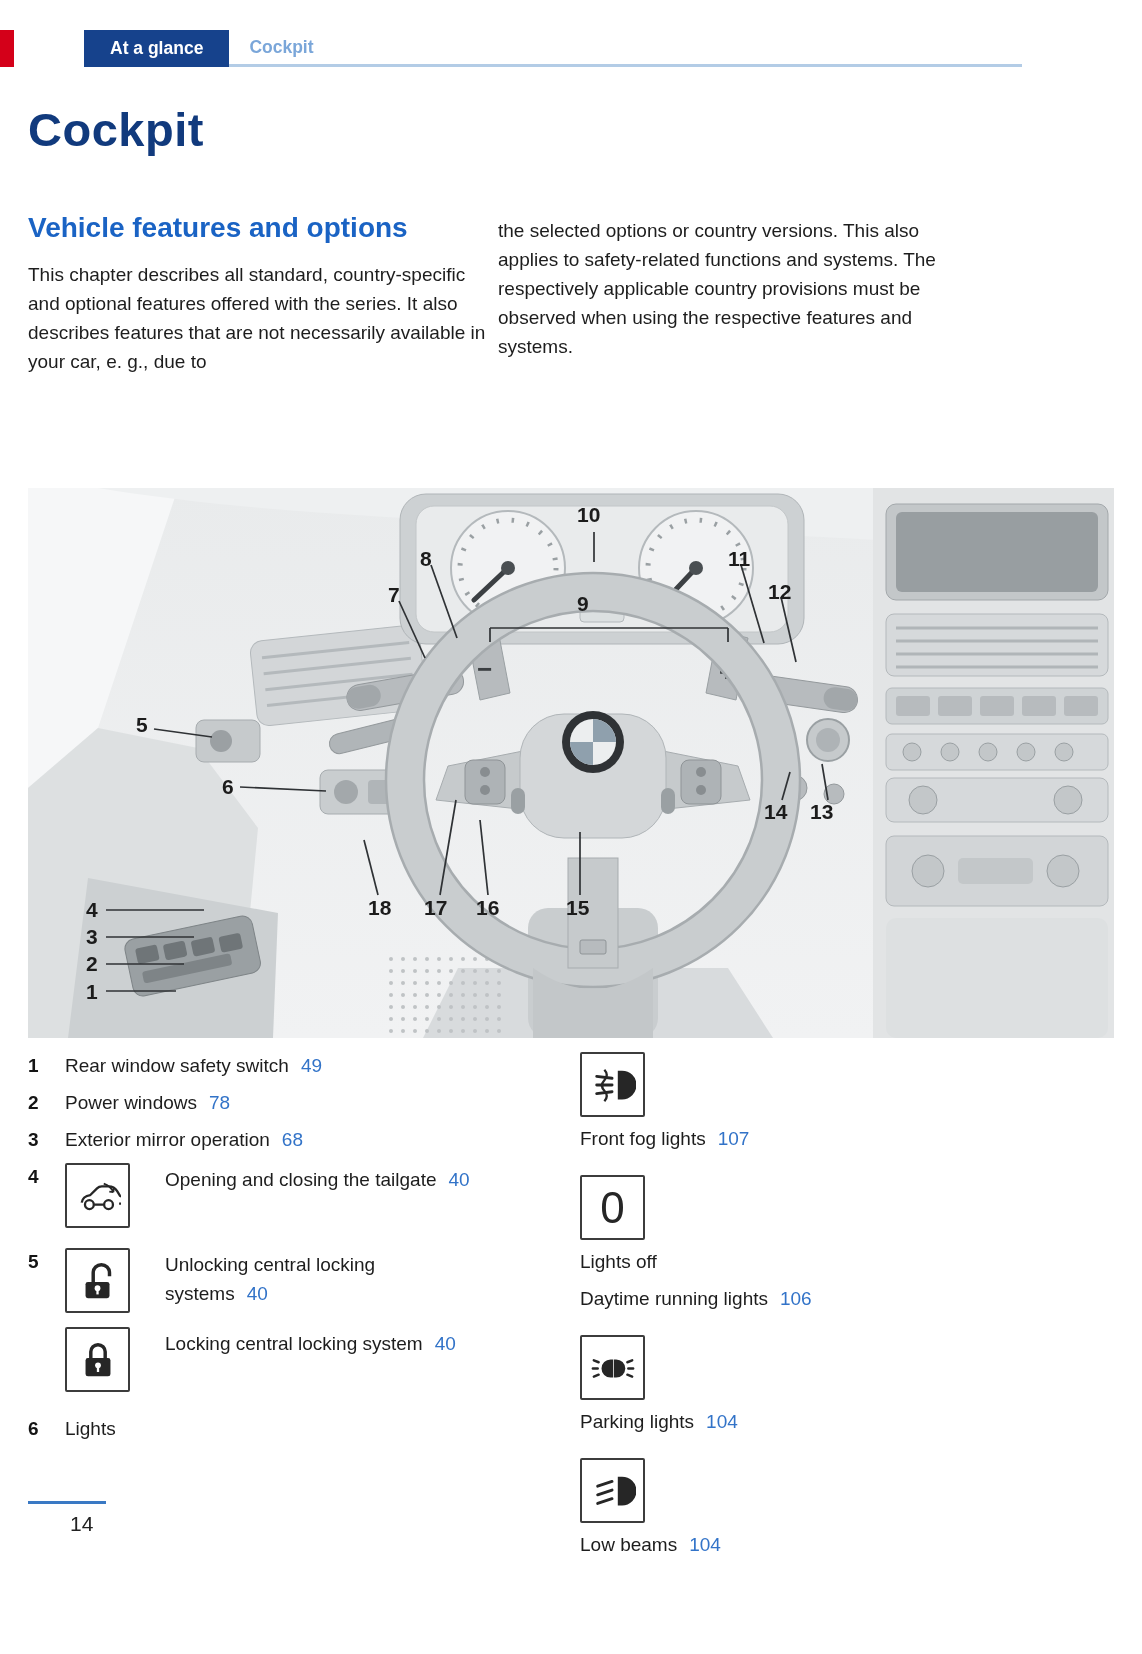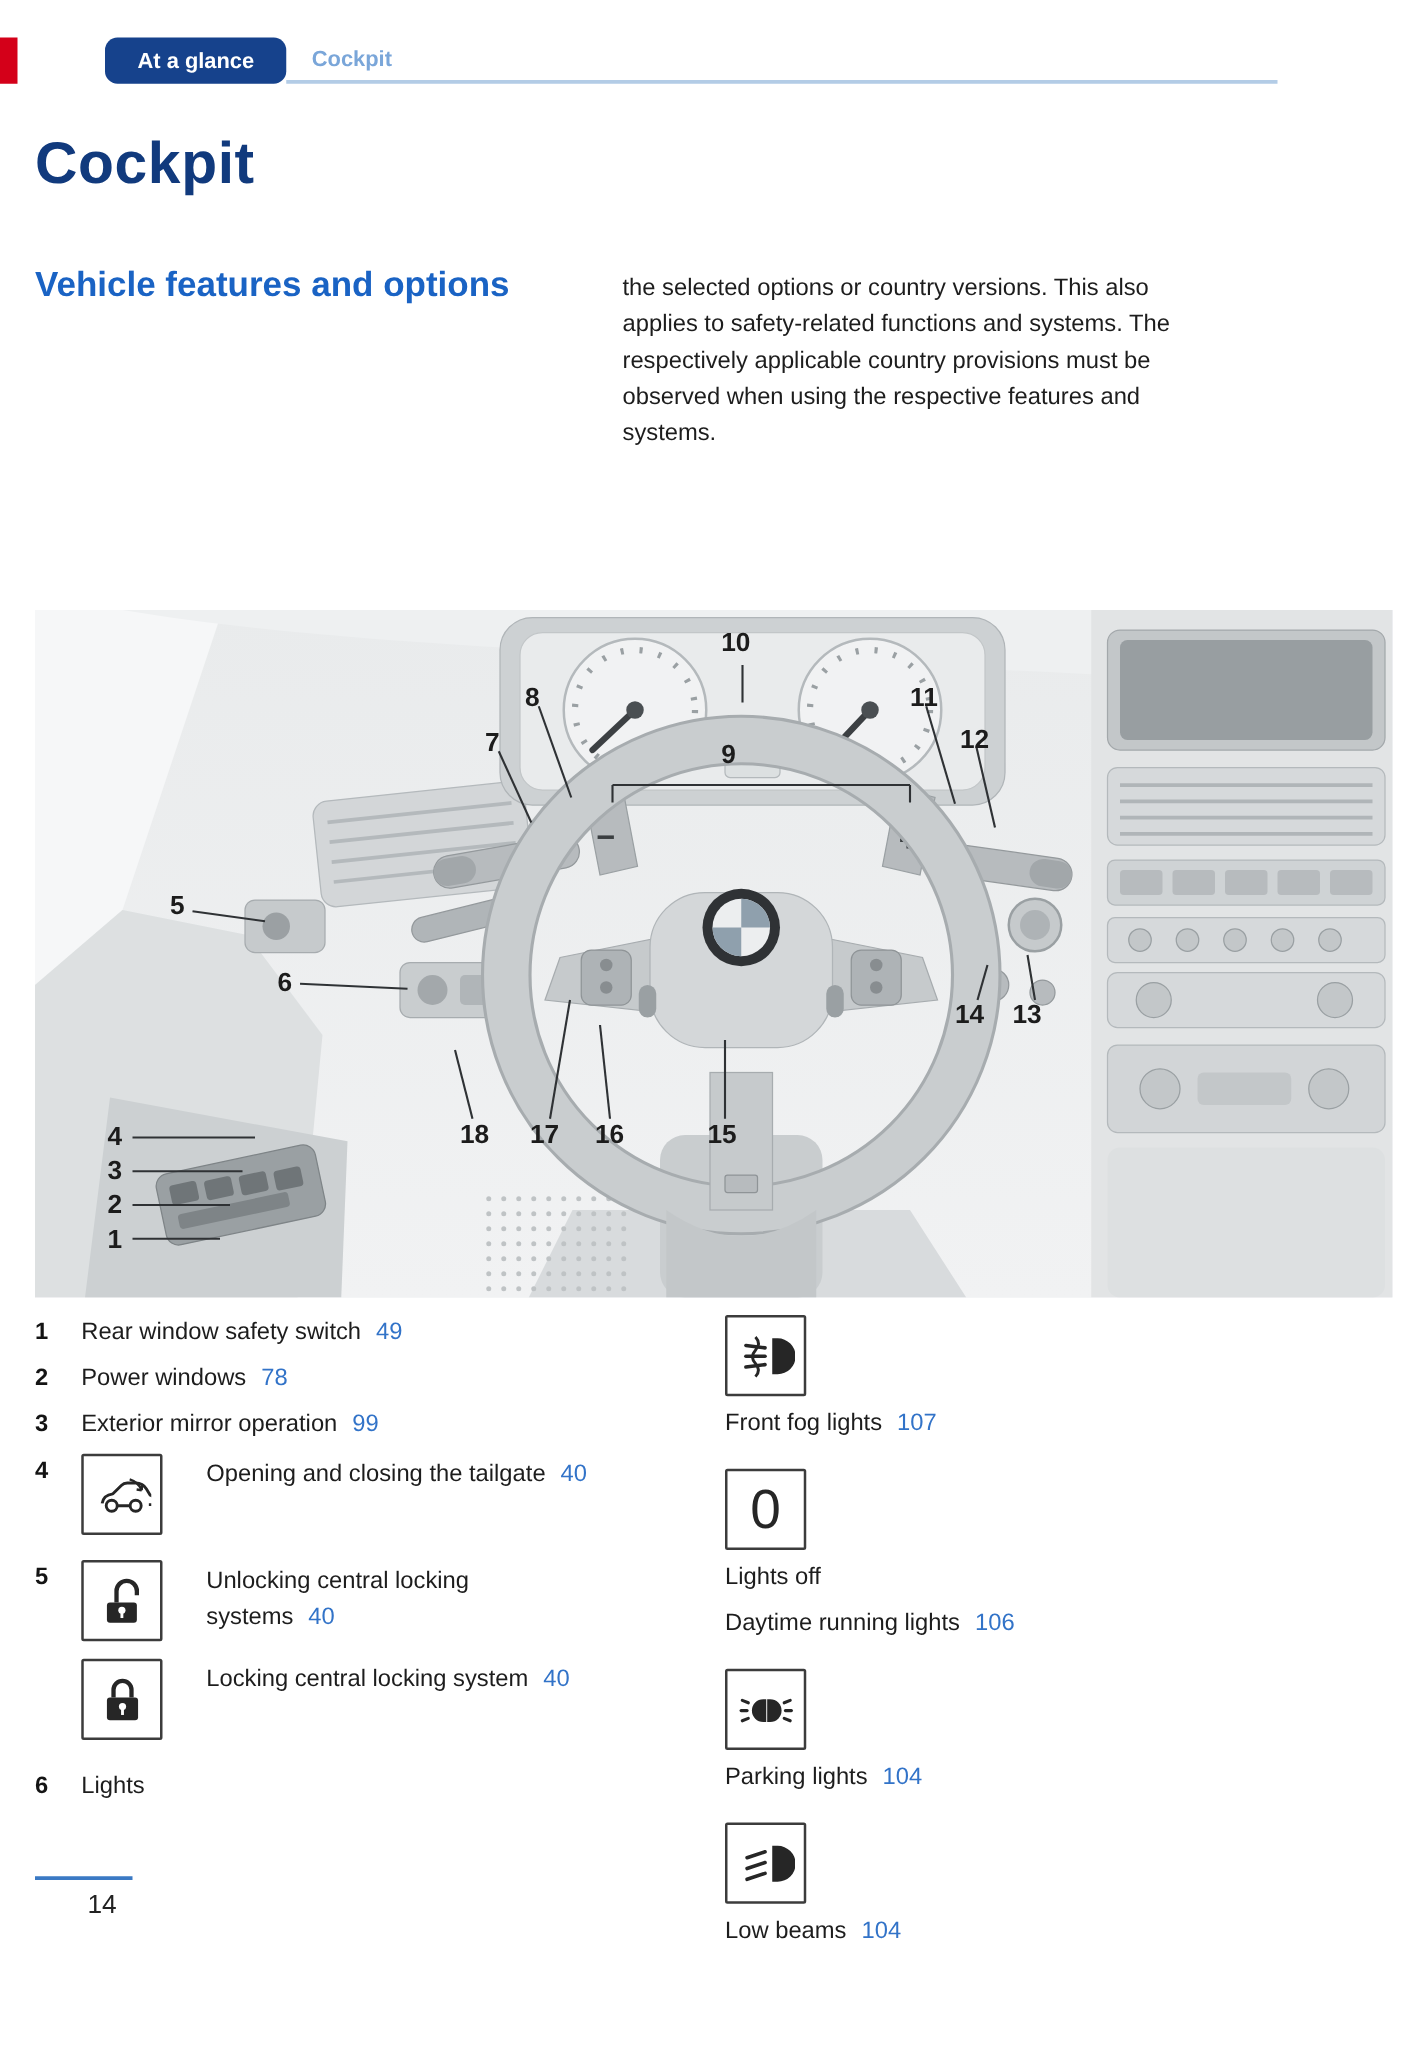--- a/index.html
+++ b/index.html
@@ -9,21 +9,21 @@
     background:#ffffff;
     font-family:"Liberation Sans", sans-serif;
     color:#1d1d1d;
     overflow:hidden;
   }
   
   .red-tab{position:absolute;left:0;top:30px;width:14px;height:37px;background:#d40019;}
   .header{position:absolute;left:84px;top:30px;width:938px;height:37px;display:flex;align-items:stretch;}
   .tab-box{
     background:#16428c;color:#ffffff;font-weight:bold;font-size:17.5px;
-    display:flex;align-items:center;padding:0 26px;border-radius:10px;
+    display:flex;align-items:center;padding:0 26px;
   }
   .crumb{
     flex:1;display:flex;align-items:center;padding-left:20px;
     color:#7aa6d9;font-weight:bold;font-size:17.5px;
     border-bottom:3px solid #b3cce6;
   }
   
   .page-title{position:absolute;left:28px;top:102px;font-size:47px;font-weight:bold;color:#113a7d;letter-spacing:.5px;}
   .section-title{font-size:28px;font-weight:bold;color:#1a63c4;margin:0 0 16px 0;line-height:1.15;}
   
@@ -72,20 +72,21 @@
   <div class="header">
     <div class="tab-box">At a glance</div>
     <div class="crumb">Cockpit</div>
   </div>
 
   <div class="page-title">Cockpit</div>
 
   <div class="features">
     <div class="fcol-left">
       <h2 class="section-title">Vehicle features and options</h2>
+      <p class="body-text">This chapter describes all standard, country-specific and optional features offered with the series. It also describes features that are not necessarily available in your car, e. g., due to</p>
     </div>
     <div class="fcol-right">
       <p class="body-text">the selected options or country versions. This also applies to safety-related functions and systems. The respectively applicable country provisions must be observed when using the respective features and systems.</p>
     </div>
   </div>
 
 
   <div class="diagram">
     <svg viewBox="0 0 1086 550" width="1086" height="550">
       <defs>
@@ -268,21 +269,21 @@
     <div class="lrow">
       <span class="lnum">1</span>
       <span class="ltext"><span>Rear window safety switch</span><a class="pref">49</a></span>
     </div>
     <div class="lrow">
       <span class="lnum">2</span>
       <span class="ltext"><span>Power windows</span><a class="pref">78</a></span>
     </div>
     <div class="lrow">
       <span class="lnum">3</span>
-      <span class="ltext"><span>Exterior mirror operation</span><a class="pref">99</a></span>
+      <span class="ltext"><span>Exterior mirror operation</span><a class="pref">68</a></span>
     </div>
     <div class="lrow icon-lrow m20">
       <span class="lnum">4</span>
       <span class="icon-box">
         <svg viewBox="0 0 48 48" width="46" height="46">
           <path d="M7 31 q1-7 9-8 l7-7 q2-2 5-2 h7 q6 0 9 5 l3 5 q4 1 4 5 v3 h-5" stroke="#262626" stroke-width="2.4" fill="none" stroke-linejoin="round"></path>
           <circle cx="15" cy="33" r="4.6" fill="none" stroke="#262626" stroke-width="2.4"></circle>
           <circle cx="35" cy="33" r="4.6" fill="none" stroke="#262626" stroke-width="2.4"></circle>
           <line x1="20" y1="33" x2="30" y2="33" stroke="#262626" stroke-width="2.4"></line>
           <path d="M30 11 a16 16 0 0 1 10 9" stroke="#262626" stroke-width="2" fill="none"></path>

